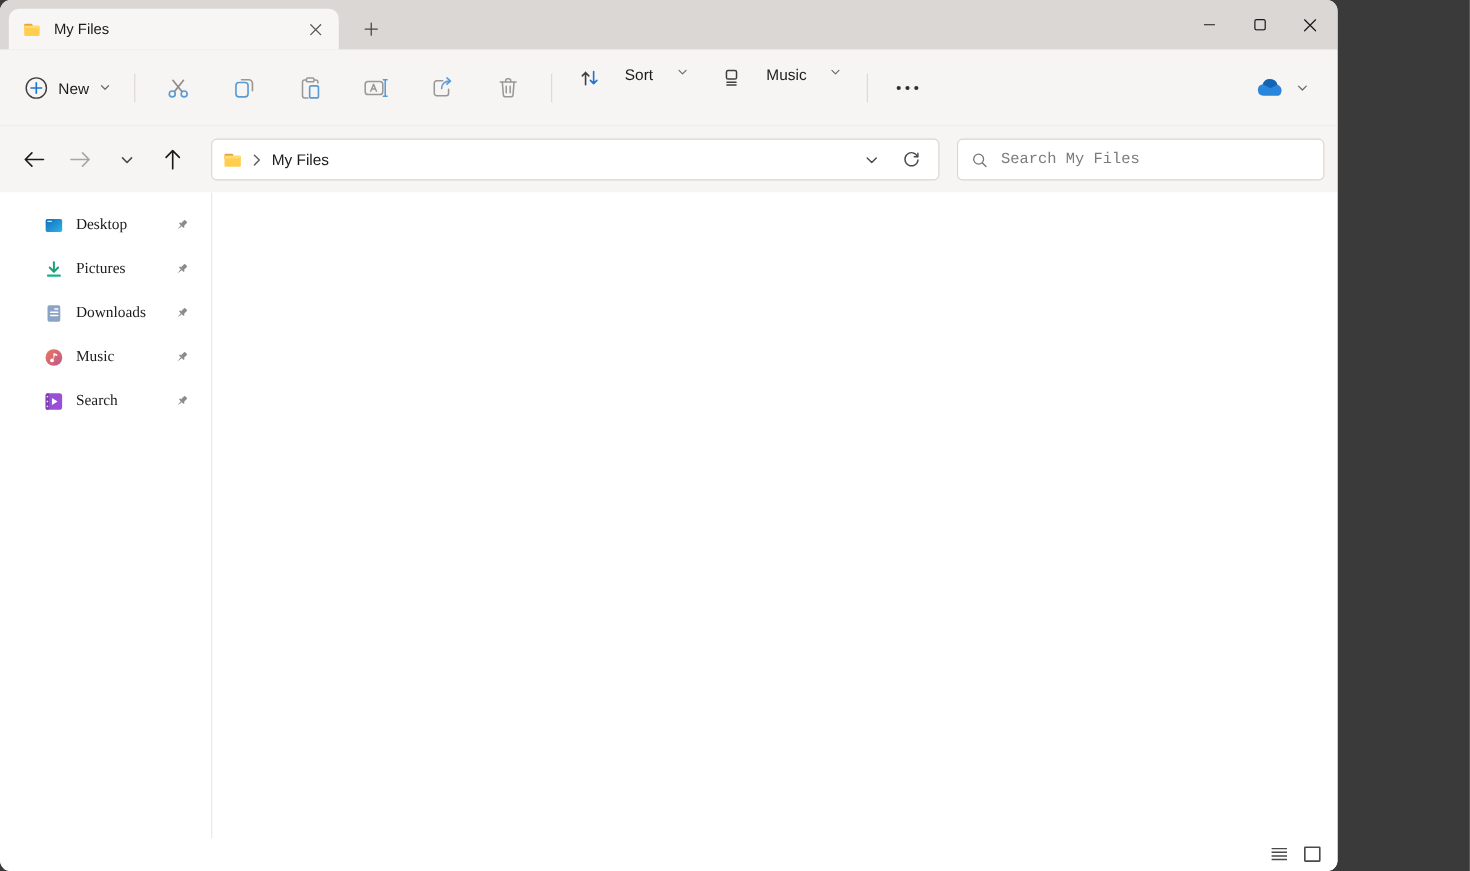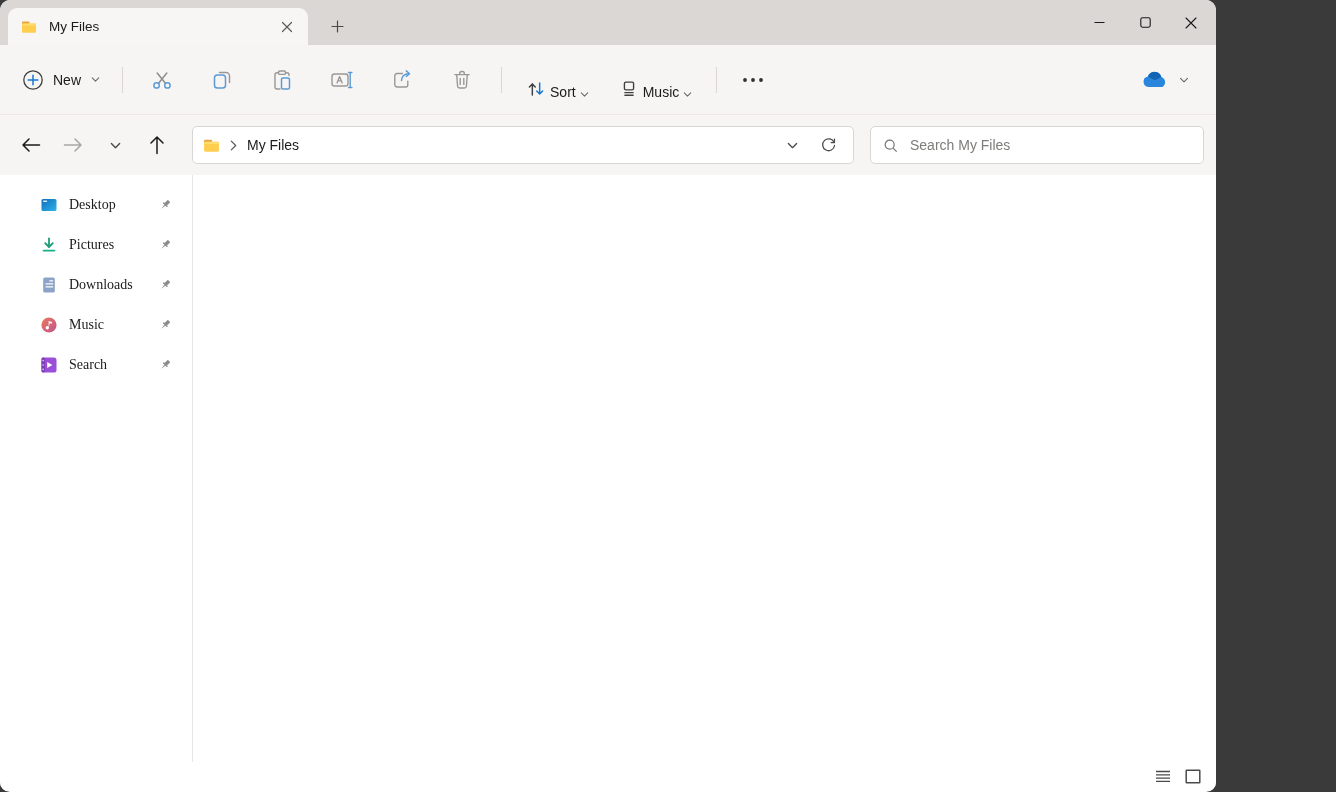--- a/index.html
+++ b/index.html
@@ -16,36 +16,36 @@
   .newtab-btn{width:30px;height:28px;margin:0 0 5px 14px;display:flex;align-items:center;justify-content:center;border-radius:4px;}
   .win-controls{position:absolute;right:2px;top:0;height:45px;display:flex;}
   .win-btn{width:46px;height:45px;display:flex;align-items:center;justify-content:center;}
   
   .toolbar{height:70px;background:#f7f5f4;display:flex;align-items:center;
            padding:16px 16px;box-sizing:border-box;border-bottom:1px solid #ebe8e6;}
   .tb-new{display:flex;align-items:center;gap:9px;height:40px;padding:0 12px 0 6px;border-radius:4px;}
   .tb-new-label{font-size:14px;}
   .tb-divider{width:1px;height:26px;background:#d9d6d3;margin:0 9px;}
   .tb-icon-btn{width:44px;height:40px;display:flex;align-items:center;justify-content:center;margin:0 8px;border-radius:4px;}
-  .tb-drop{display:flex;align-items:flex-end;gap:3px;height:40px;padding:0 10px;border-radius:4px;margin:0 4px;}
+  .tb-drop{display:flex;align-items:flex-start;gap:21px;height:40px;padding:0 10px;border-radius:4px;margin:0 4px;}
   .tb-drop-label{font-size:14px;}
   .tb-right{margin-left:auto;display:flex;align-items:center;gap:10px;padding-right:10px;}
   
   .navrow{height:60px;background:#f7f5f4;display:flex;align-items:center;padding:0 12px 0 10px;box-sizing:border-box;}
   .nav-btn{width:36px;height:34px;display:flex;align-items:center;justify-content:center;border-radius:4px;margin:0 3px;}
   .addressbar{height:38px;background:#ffffff;border:1px solid #d8d5d2;border-radius:5px;width:662px;
               margin-left:14px;display:flex;align-items:center;padding:0 10px;box-sizing:border-box;}
   .crumb-sep{margin:0 9px;display:flex;align-items:center;}
   .crumb-label{font-size:14px;}
   .addr-right{margin-left:auto;display:flex;align-items:center;gap:6px;}
   .addr-btn{width:30px;height:30px;display:flex;align-items:center;justify-content:center;border-radius:4px;}
   .searchbox{height:38px;background:#ffffff;border:1px solid #d8d5d2;border-radius:5px;flex:1;
              margin-left:16px;display:flex;align-items:center;padding:0 12px;box-sizing:border-box;}
   .search-input{border:none;outline:none;background:transparent;flex:1;font-size:14px;margin-left:10px;
-                font-family:Liberation Sans, sans-serif;color:#ec4899;}
+                font-family:Liberation Mono, monospace;color:#ec4899;}
   .search-input::placeholder{color:#7e7c7a;}
   
   .body-area{display:flex;height:587px;background:#ffffff;}
   .sidebar{width:193px;border-right:1px solid #e8e6e3;padding-top:10px;box-sizing:border-box;}
   .side-item{height:40px;display:flex;align-items:center;padding:0 20px 0 40px;border-radius:4px;font-family:Liberation Serif, serif;}
   .side-icon{width:18px;height:18px;margin-right:11px;flex:0 0 auto;}
   .side-label{font-size:14px;flex:1;}
   .main-pane{flex:1;}
   
   .statusbar{height:29px;background:#ffffff;display:flex;align-items:center;justify-content:flex-end;

